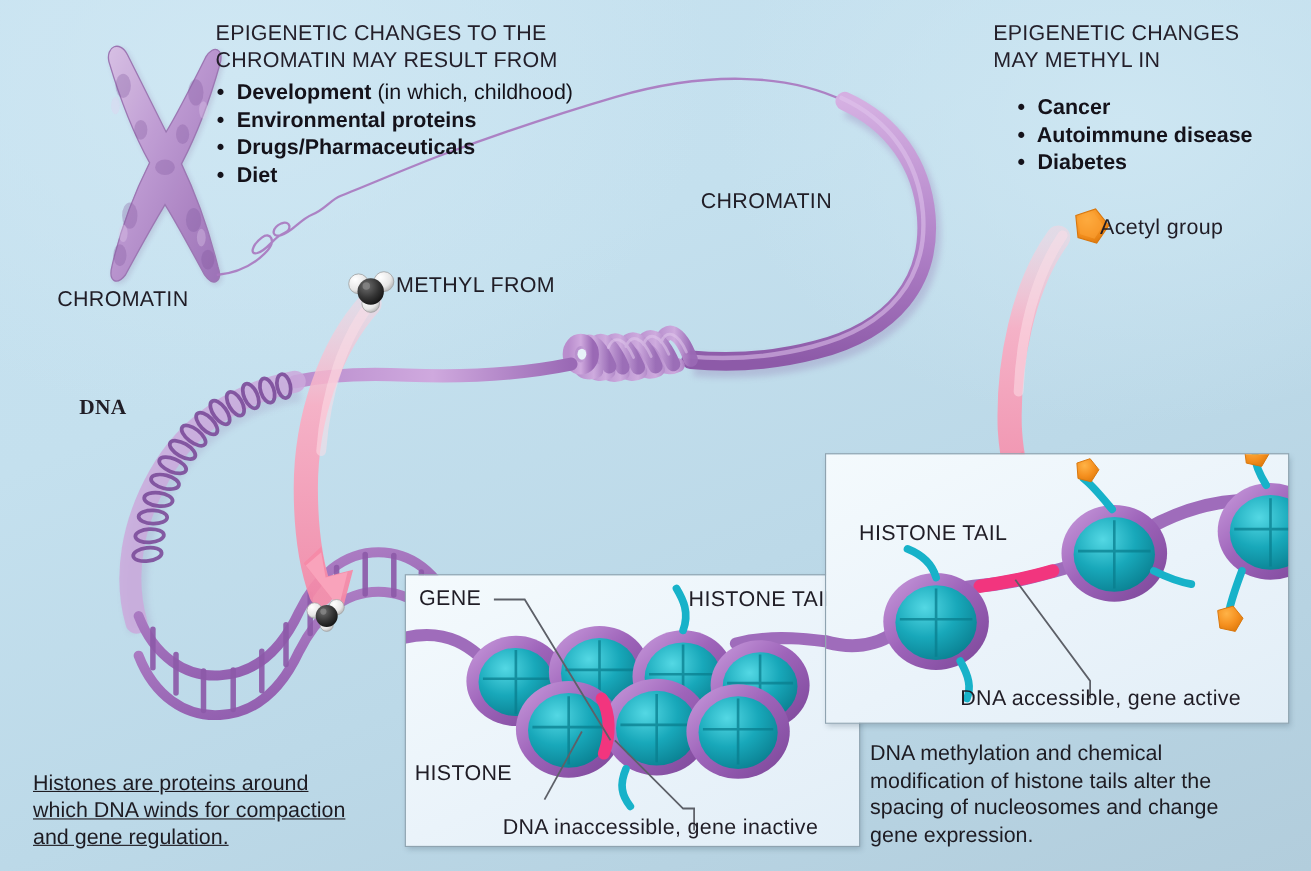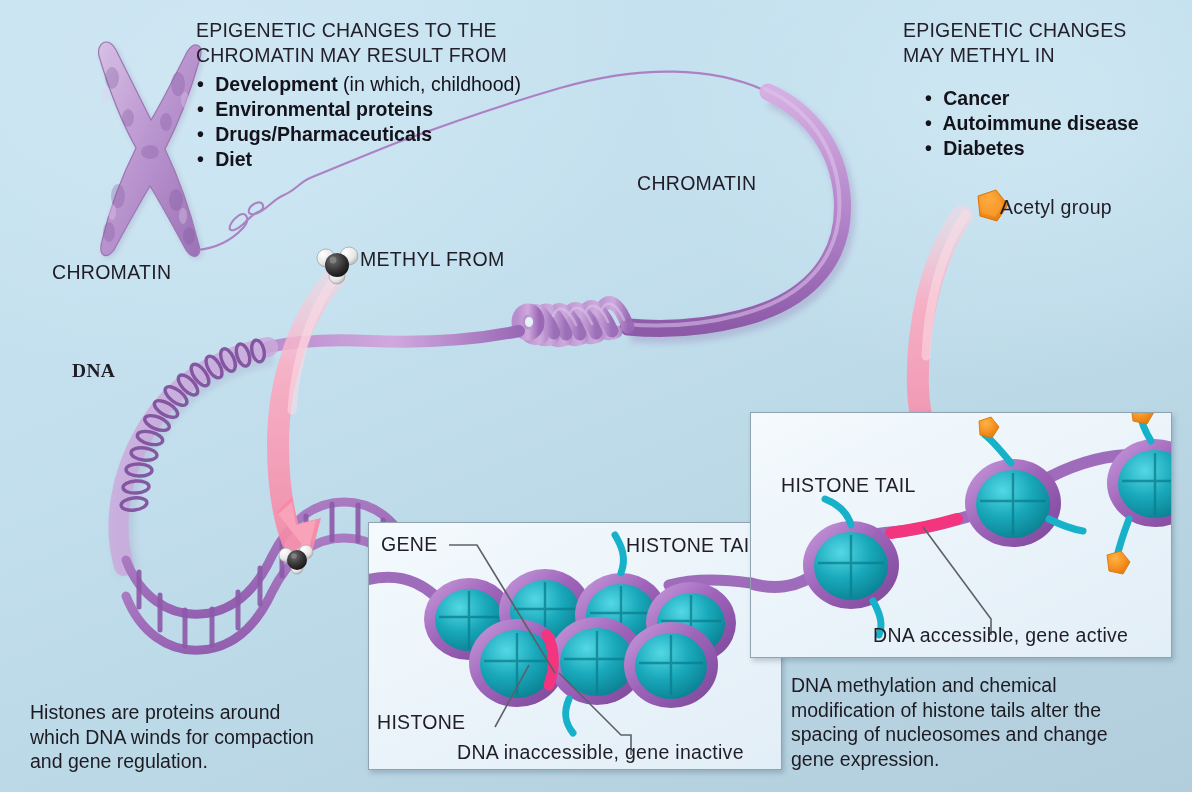--- a/index.html
+++ b/index.html
@@ -344,21 +344,21 @@
       <g stroke="#5d6068" stroke-width="1.6" fill="none">
         <path d="M80 22 H108 L186 150"></path>
         <path d="M126 204 L160 142"></path>
         <path d="M190 150 L252 212 H262 V232"></path>
       </g>
     </svg>
   </div>
 
   <div class="abs lbl" style="left:381px;top:533px;">GENE</div>
   <div class="abs lbl" style="left:626px;top:534px;">HISTONE TAIL</div>
-  <div class="abs lbl" style="left:377px;top:711px;">HISTONE</div>
+  <div class="abs lbl" style="left:377px;top:692px;">HISTONE</div>
   <div class="abs lbl" style="left:457px;top:741px;text-align:right;">DNA inaccessible, gene inactive</div>
 
   <div class="panel abs" style="left:750px;top:412px;width:420px;height:244px;">
     <svg width="420" height="244" viewBox="0 0 420 244">
       <defs>
         <radialGradient id="nucG3" cx="36%" cy="30%" r="80%">
           <stop offset="0%" stop-color="#54d8e4"></stop>
           <stop offset="50%" stop-color="#18a8ba"></stop>
           <stop offset="100%" stop-color="#097c8d"></stop>
         </radialGradient>
@@ -452,21 +452,21 @@
   <div class="abs lbl" style="left:1000px;top:196px;">Acetyl group</div>
 
   <div class="abs lbl" style="left:360px;top:248px;">METHYL FROM</div>
 
   <div class="abs lbl" style="left:52px;top:261px;">CHROMATIN</div>
 
   <div class="abs lbl" style="left:637px;top:172px;">CHROMATIN</div>
 
   <div class="abs lbl bold" style="left:72px;top:360px;font-family:Liberation Serif, serif;">DNA</div>
 
-  <div class="abs caption" style="left:30px;top:700px;width:345px;">Histones are proteins around
+  <div class="abs caption" style="left:30px;top:700px;width:345px;text-decoration:underline;">Histones are proteins around
 which DNA winds for compaction
 and gene regulation.</div>
 
   <div class="abs caption" style="left:791px;top:673px;width:380px;">DNA methylation and chemical
 modification of histone tails alter the
 spacing of nucleosomes and change
 gene expression.</div>
 
 </div>
 

